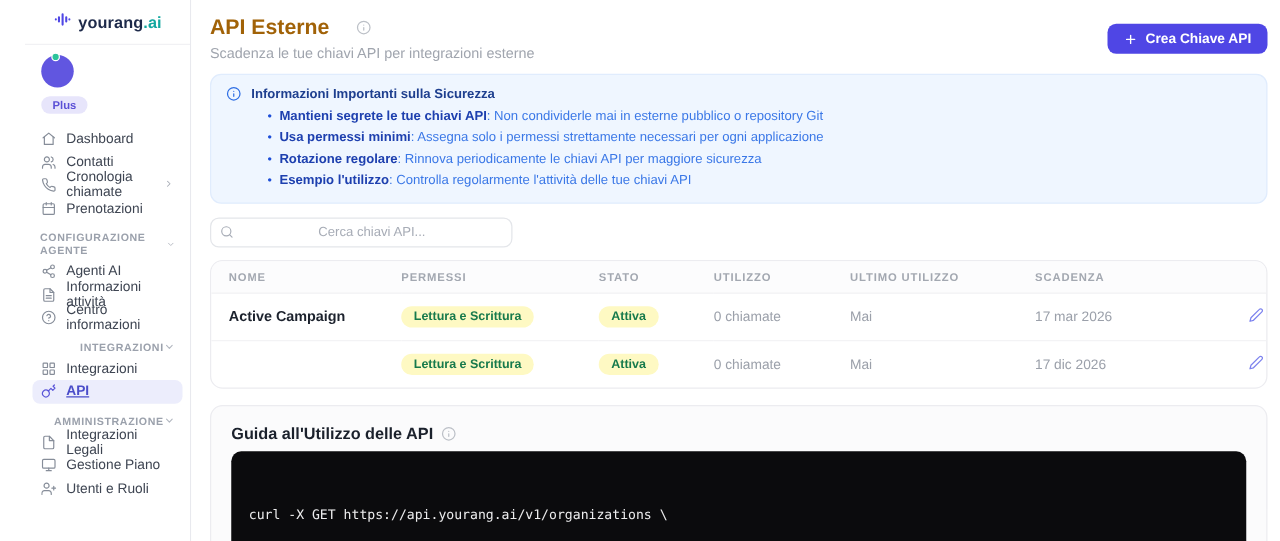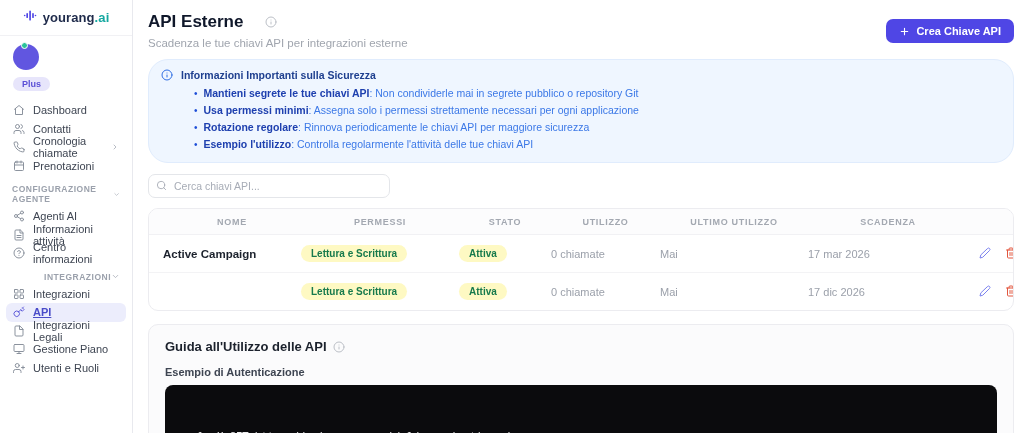--- a/index.html
+++ b/index.html
@@ -1,18 +1,18 @@
 <!DOCTYPE html>
 <html><head>
 <meta charset="utf-8">
 <style>
   * { margin:0; padding:0; box-sizing:border-box; }
   html,body { width:1024px; height:433px; overflow:hidden; background:#fff;
     font-family:"Liberation Sans","DejaVu Sans",sans-serif; }
-  .app { display:flex; width:1024px; height:433px; }
+  .app { display:flex; width:1024px; height:433px;padding-left:20px; }
 
   
   aside { width:133px; min-width:133px; height:100%; background:#fff;
     border-right:1px solid #e8e9ee; display:flex; flex-direction:column; }
   .logo { height:36px; display:flex; align-items:center; justify-content:center;
     gap:5px; border-bottom:1px solid #f1f1f4; cursor:pointer; }
   .logo-text { font-size:13px; font-weight:700; color:#1e2a4a; letter-spacing:.1px; }
   .logo-text .tld { color:#14a8a0; }
   .profile { padding:8px 13px 8px; }
   .avatar { width:26px; height:26px; border-radius:50%; background:#6156e0; position:relative; cursor:pointer; }
@@ -29,50 +29,50 @@
     border-radius:6px; font-size:11px; color:#3e4552; cursor:pointer; height:18.5px; }
   .nav-item svg { width:12px; height:12px; color:#868d99; flex:none; }
   .nav-item .chev { margin-left:auto; }
   .nav-item .chev svg { width:8px; height:8px; color:#a7acb6; }
   .nav-item.active { background:#ecedfc; color:#4a4cc9; font-weight:600;text-decoration:underline; }
   .nav-item.active svg { color:#5a55d8; }
 
   
   main { flex:1; padding:12px 10px 0 15px; background:#fff; overflow:hidden; }
   .page-head { display:flex; justify-content:space-between; align-items:flex-start; }
-  .page-title { font-size:17px; font-weight:700; color:#0f172a; display:flex; align-items:center; gap:22px; }
+  .page-title { font-size:17px; font-weight:700; color:#a16207; display:flex; align-items:center; gap:22px; }
   .help-ic svg { width:12px; height:12px; color:#bcc0c7; display:block; }
   .page-sub { margin-top:5px; font-size:11.5px; color:#a0a5ae; }
   .btn-primary { display:flex; align-items:center; gap:6px; background:#4f46e5; color:#fff;
     border:none; border-radius:7px; padding:6px 13px; font-size:11px; font-weight:600;
     font-family:inherit; cursor:pointer; margin-top:7px; }
   .btn-primary svg { width:11px; height:11px; }
 
-  .notice { margin-top:10px; background:#eff6ff; border:1px solid #e0ecfd; border-radius:20px;
+  .notice { margin-top:10px; background:#eff6ff; border:1px solid #e0ecfd; border-radius:9px;
     padding:9px 14px 9px 12px; }
   .notice-head { display:flex; align-items:center; gap:8px; }
   .notice-head svg { width:12px; height:12px; color:#2f6fe4; flex:none; }
   .notice-title { font-size:10.5px; font-weight:600; color:#1e3f8f; }
   .notice ul { list-style:none; margin-top:4px; padding-left:33px; }
   .notice li { font-size:10.5px; line-height:16px; color:#3b78e7; }
   .notice li::before { content:"•"; color:#1d4ed8; margin-right:6px; font-size:10px; }
   .notice li b { color:#1e40af; font-weight:700; }
 
   .search-row { margin:11px 0 10px; }
   .search-box { position:relative; width:242px; }
   .search-box svg { position:absolute; left:8px; top:6px; width:11px; height:11px; color:#a7acb6; }
   .search-box input { width:100%; height:24px; border:1px solid #e4e6ea; border-radius:7px;
-    padding:0 8px 0 25px; font-size:10.5px; color:#333; font-family:inherit; outline:none; }
+    padding:0 8px 0 25px; font-size:10.5px; color:#333; font-family:inherit; outline:none;text-align:center; }
   .search-box input::placeholder { color:#a7acb6; }
 
   .table-card { border:1px solid #ececf0; border-radius:10px; overflow:hidden; background:#fff; }
   table { width:100%; border-collapse:collapse; table-layout:fixed; }
   col.c-nome{width:152px} col.c-perm{width:158px} col.c-stato{width:92px}
   col.c-util{width:109px} col.c-ult{width:148px} col.c-scad{width:160px} col.c-act{width:auto}
-  thead th { text-align:center; font-size:9px; font-weight:600; letter-spacing:.7px;
+  thead th { text-align:left; font-size:9px; font-weight:600; letter-spacing:.7px;
     text-transform:uppercase; color:#a3a8b1; padding:8px 0 7px; background:#fcfcfd;
     border-bottom:1px solid #f1f1f4; }
   th:first-child, td:first-child { padding-left:14px; }
   tbody td { font-size:11px; color:#9ba0aa; padding:10px 0; height:35px; }
   tbody tr + tr td { border-top:1px solid #f3f3f5; }
   td.name { font-size:11.5px; font-weight:600; color:#1c222d; }
   .badge { display:inline-block; background:#fef9c3; color:#177a4c; font-size:10px;
     font-weight:600; padding:3px 10px; border-radius:999px; }
   td.actions { text-align:right; padding-right:14px; white-space:nowrap; }
   .icon-btn { background:none; border:none; cursor:pointer; padding:0; margin-left:11px; }
@@ -189,20 +189,26 @@
           </svg>
         <span>Integrazioni</span>
       </div>
       <div class="nav-item active">
         <svg viewBox="0 0 24 24" fill="none" stroke="currentColor" stroke-width="1.9" stroke-linecap="round" stroke-linejoin="round">
             <path d="M21 2l-2 2m-7.6 7.6a5.5 5.5 0 1 1-7.8 7.8 5.5 5.5 0 0 1 7.8-7.8zm0 0L15.5 7.5m0 0l3 3L22 7l-3-3"></path>
           </svg>
         <span>API</span>
       </div>
 
+      <div class="sec-head">
+        <span>Amministrazione</span>
+        <svg viewBox="0 0 24 24" fill="none" stroke="currentColor" stroke-width="2.4" stroke-linecap="round" stroke-linejoin="round">
+            <path d="M6 9l6 6 6-6"></path>
+          </svg>
+      </div>
       <div class="nav-item">
         <svg viewBox="0 0 24 24" fill="none" stroke="currentColor" stroke-width="1.9" stroke-linecap="round" stroke-linejoin="round">
             <path d="M13 2H6a2 2 0 0 0-2 2v16a2 2 0 0 0 2 2h12a2 2 0 0 0 2-2V9z"></path>
             <path d="M13 2v7h7"></path>
           </svg>
         <span>Integrazioni Legali</span>
       </div>
       <div class="nav-item">
         <svg viewBox="0 0 24 24" fill="none" stroke="currentColor" stroke-width="1.9" stroke-linecap="round" stroke-linejoin="round">
             <rect x="2" y="3" width="20" height="14" rx="2"></rect>
@@ -245,21 +251,21 @@
 
     <div class="notice">
       <div class="notice-head">
         <svg viewBox="0 0 24 24" fill="none" stroke="currentColor" stroke-width="2" stroke-linecap="round">
             <circle cx="12" cy="12" r="10"></circle>
             <path d="M12 16v-4M12 8h.01"></path>
           </svg>
         <span class="notice-title">Informazioni Importanti sulla Sicurezza</span>
       </div>
       <ul>
-        <li><b>Mantieni segrete le tue chiavi API</b><span>: Non condividerle mai in segrete pubblico o repository Git</span></li>
+        <li><b>Mantieni segrete le tue chiavi API</b><span>: Non condividerle mai in esterne pubblico o repository Git</span></li>
         <li><b>Usa permessi minimi</b><span>: Assegna solo i permessi strettamente necessari per ogni applicazione</span></li>
         <li><b>Rotazione regolare</b><span>: Rinnova periodicamente le chiavi API per maggiore sicurezza</span></li>
         <li><b>Esempio l'utilizzo</b><span>: Controlla regolarmente l'attività delle tue chiavi API</span></li>
       </ul>
     </div>
 
     <div class="search-row">
       <div class="search-box">
         <svg viewBox="0 0 24 24" fill="none" stroke="currentColor" stroke-width="2" stroke-linecap="round">
             <circle cx="11" cy="11" r="8"></circle>
@@ -331,21 +337,20 @@
     <div class="guide-card">
       <div class="guide-title">
         <span>Guida all'Utilizzo delle API</span>
         <span class="help-ic">
           <svg viewBox="0 0 24 24" fill="none" stroke="currentColor" stroke-width="2" stroke-linecap="round">
               <circle cx="12" cy="12" r="10"></circle>
               <path d="M12 16v-4M12 8h.01"></path>
             </svg>
         </span>
       </div>
-      <div class="guide-label">Esempio di Autenticazione</div>
       <div class="code-block">
         <div>curl -X GET https://api.yourang.ai/v1/organizations \</div>
         
         
       </div>
 
     </div>
   </main>
 </div>
 

